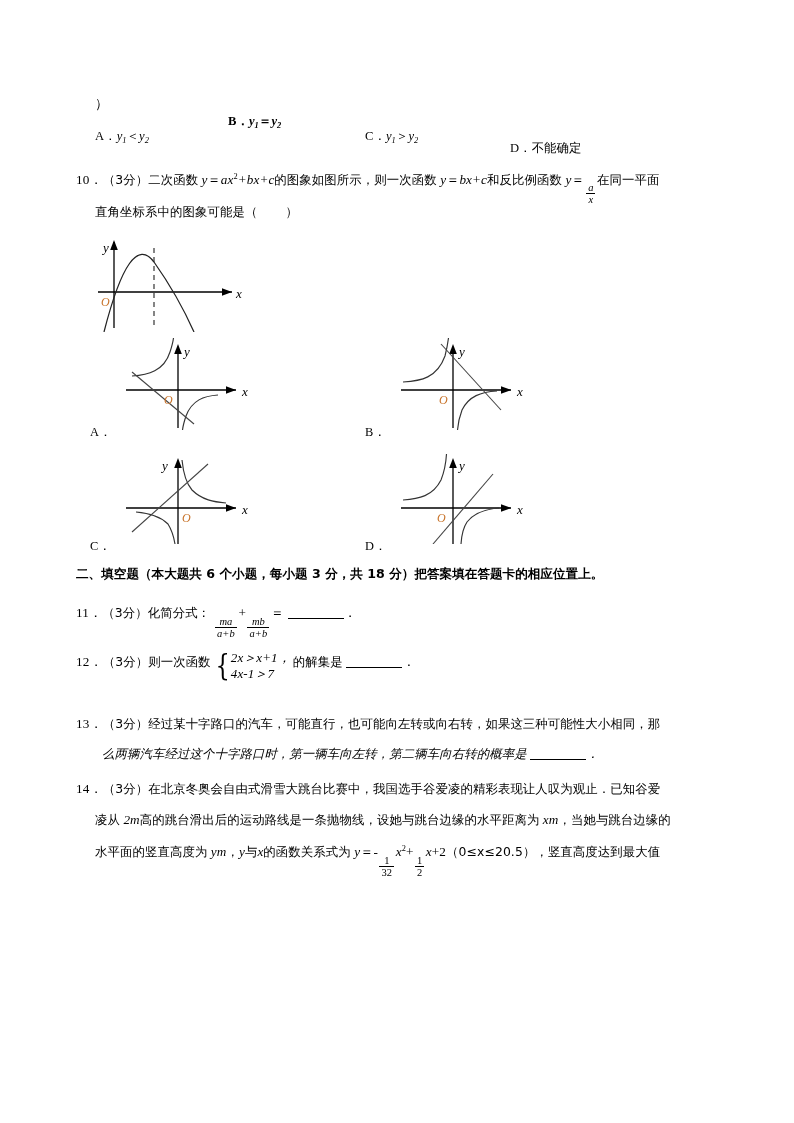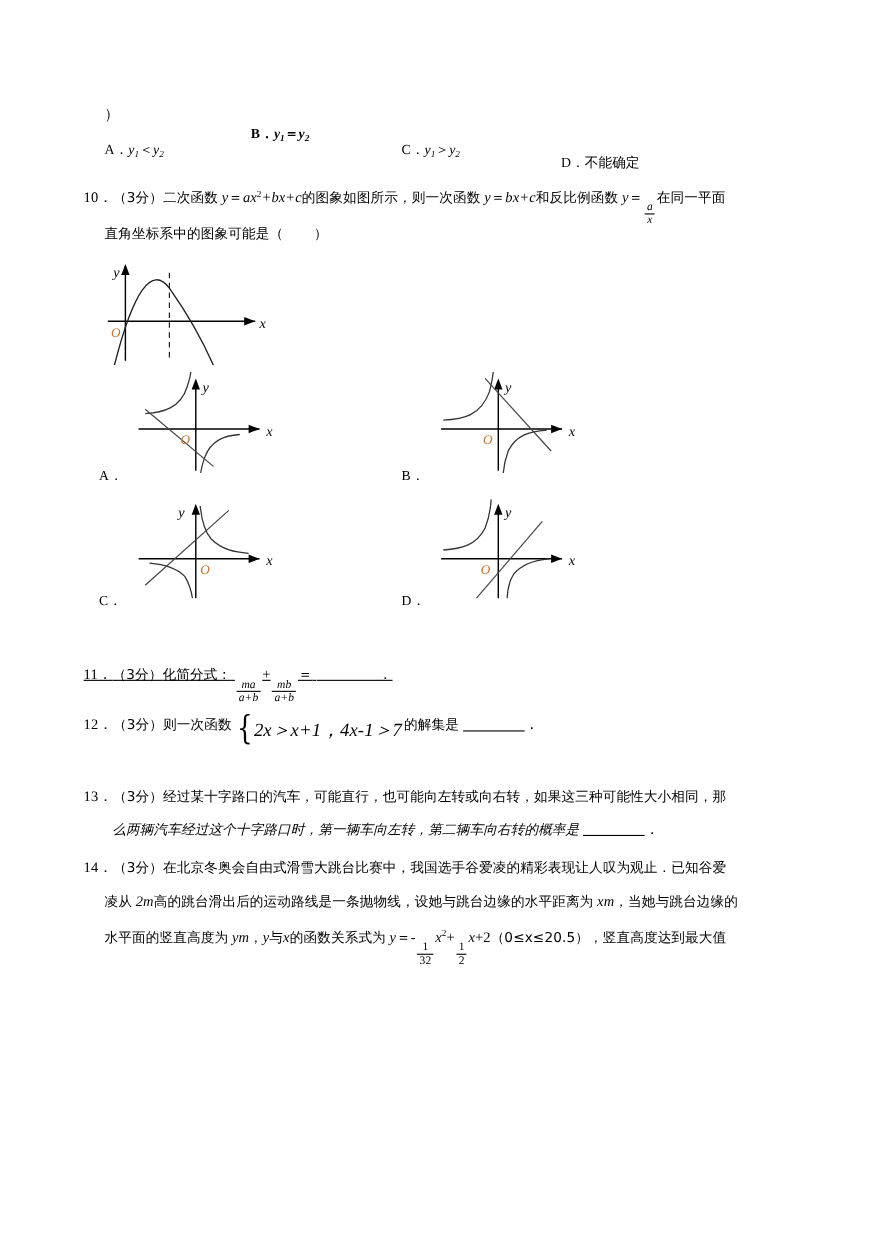--- a/index.html
+++ b/index.html
@@ -61,21 +61,21 @@
     vertical-align: -9px;
     margin: 0 2px;
   }
   .system .brace {
     font-size: 30px;
     line-height: 0.82;
     font-family: "DejaVu Serif", serif;
     transform: scaleX(0.75);
     margin-right: -1px;
   }
-  .system .rows { display: inline-flex; flex-direction: row; line-height: 15.5px; font-size: 17px; }
+  .system .rows { display: inline-flex; flex-direction: column; line-height: 15.5px; font-size: 13px; }
   
   .section-head {
     position: absolute;
     font-family: "DejaVu Sans", "Liberation Sans", sans-serif;
     font-weight: bold;
     font-size: 12.6px;
     white-space: nowrap;
   }
   
   .opt { position: absolute; font-size: 12.6px; white-space: nowrap; }
@@ -222,22 +222,25 @@
       <line x1="40" y1="92" x2="100" y2="22" stroke="#444" stroke-width="1.1"></line>
       <text class="axlabel" x="66" y="18">y</text>
       <text class="axlabel" x="124" y="62">x</text>
       <text class="olabel" x="44" y="70">O</text>
     </svg>
   </div>
   <div class="optlabel" style="left:365px; top:538px;">
     <span>D．</span>
   </div>
 
-
-  <div class="qline" style="left:76px; top:604px;text-decoration:underline;">
+  <div class="section-head" style="left:76px; top:566px;">
+    <span>二、填空题（本大题共 6 个小题，每小题 3 分，共 18 分）把答案填在答题卡的相应位置上。</span>
+  </div>
+
+  <div class="qline" style="left:76px; top:604px;">
     <span>11．</span><span class="cn">（3分）</span><span class="cn">化简分式：</span>
     <span class="frac tall">
         <span class="num it">ma</span>
         <span class="den it">a+b</span>
       </span><span>+</span><span class="frac tall">
         <span class="num it">mb</span>
         <span class="den it">a+b</span>
       </span><span>＝</span>
     <span class="blank"></span><span>．</span>
   </div>

